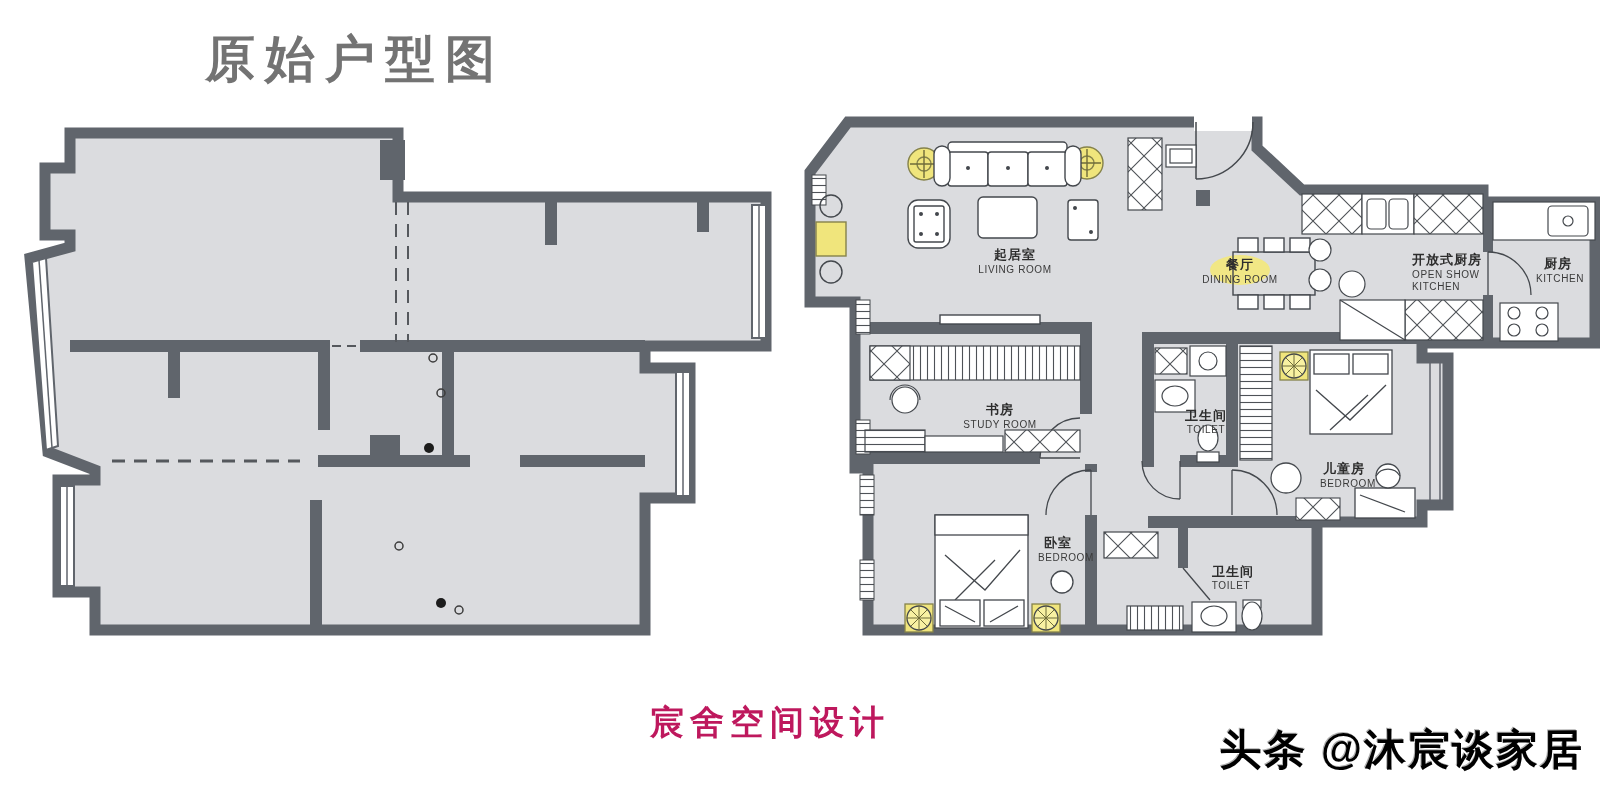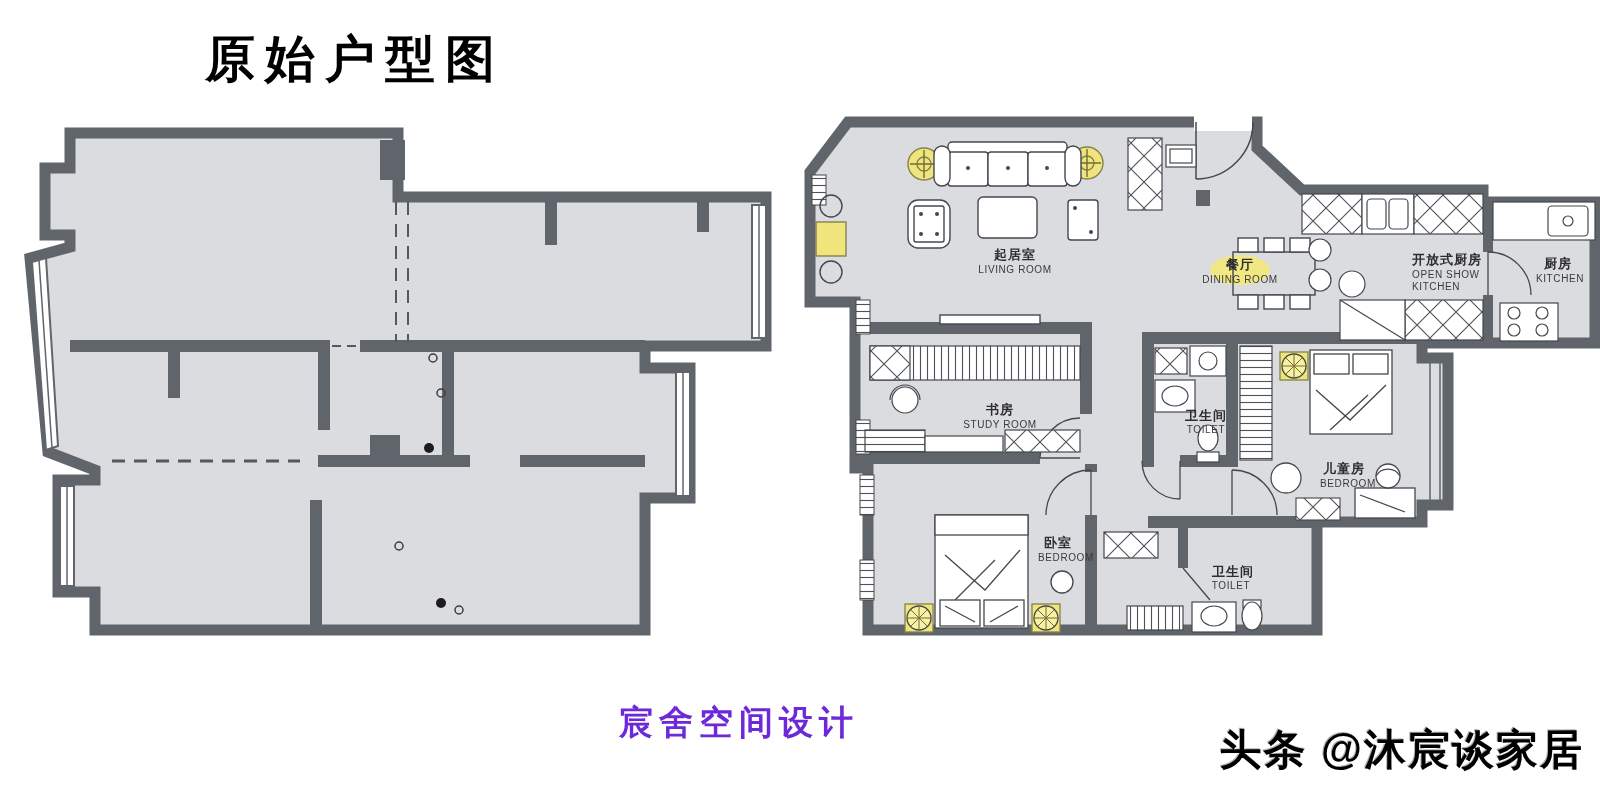--- a/index.html
+++ b/index.html
@@ -1,24 +1,24 @@
 <!DOCTYPE html>
 <html><head>
 <meta charset="utf-8">
 <style>
   html,body{margin:0;padding:0;background:#ffffff;}
   .canvas{position:relative;width:1600px;height:807px;background:#ffffff;overflow:hidden;
           font-family:"Liberation Sans", sans-serif;}
   .plan-title{position:absolute;font-family:"Liberation Serif", serif;font-weight:900;
-              color:#000000;letter-spacing:10px;font-size:50px;text-align:right;}
+              color:#737373;letter-spacing:10px;font-size:50px;text-align:right;}
   #title-left{left:205px;top:26px;}
   #title-right{left:882px;top:36px;font-size:48px;}
-  .footer-studio{position:absolute;left:619px;top:700px;width:260px;text-align:left;
+  .footer-studio{position:absolute;left:640px;top:700px;width:260px;text-align:center;
                  font-family:"Liberation Serif", serif;font-weight:900;font-size:34px;
-                 letter-spacing:6px;color:#6d28d9;}
+                 letter-spacing:6px;color:#be185d;}
   .watermark{position:absolute;right:16px;top:722px;font-weight:bold;font-size:42px;
              color:#000000;letter-spacing:2px;
              text-shadow:1px 1px 0 #ffffff,-1px -1px 0 #b0b0b0;}
   svg{position:absolute;}
   #svg-left{left:0;top:100px;}
   #svg-right{left:795px;top:95px;}
   text.zh{font-size:13px;font-weight:bold;fill:#2d2d2d;letter-spacing:1px;}
   text.en{font-size:10px;fill:#3a3a3a;letter-spacing:0.6px;}
 </style>
 </head>

